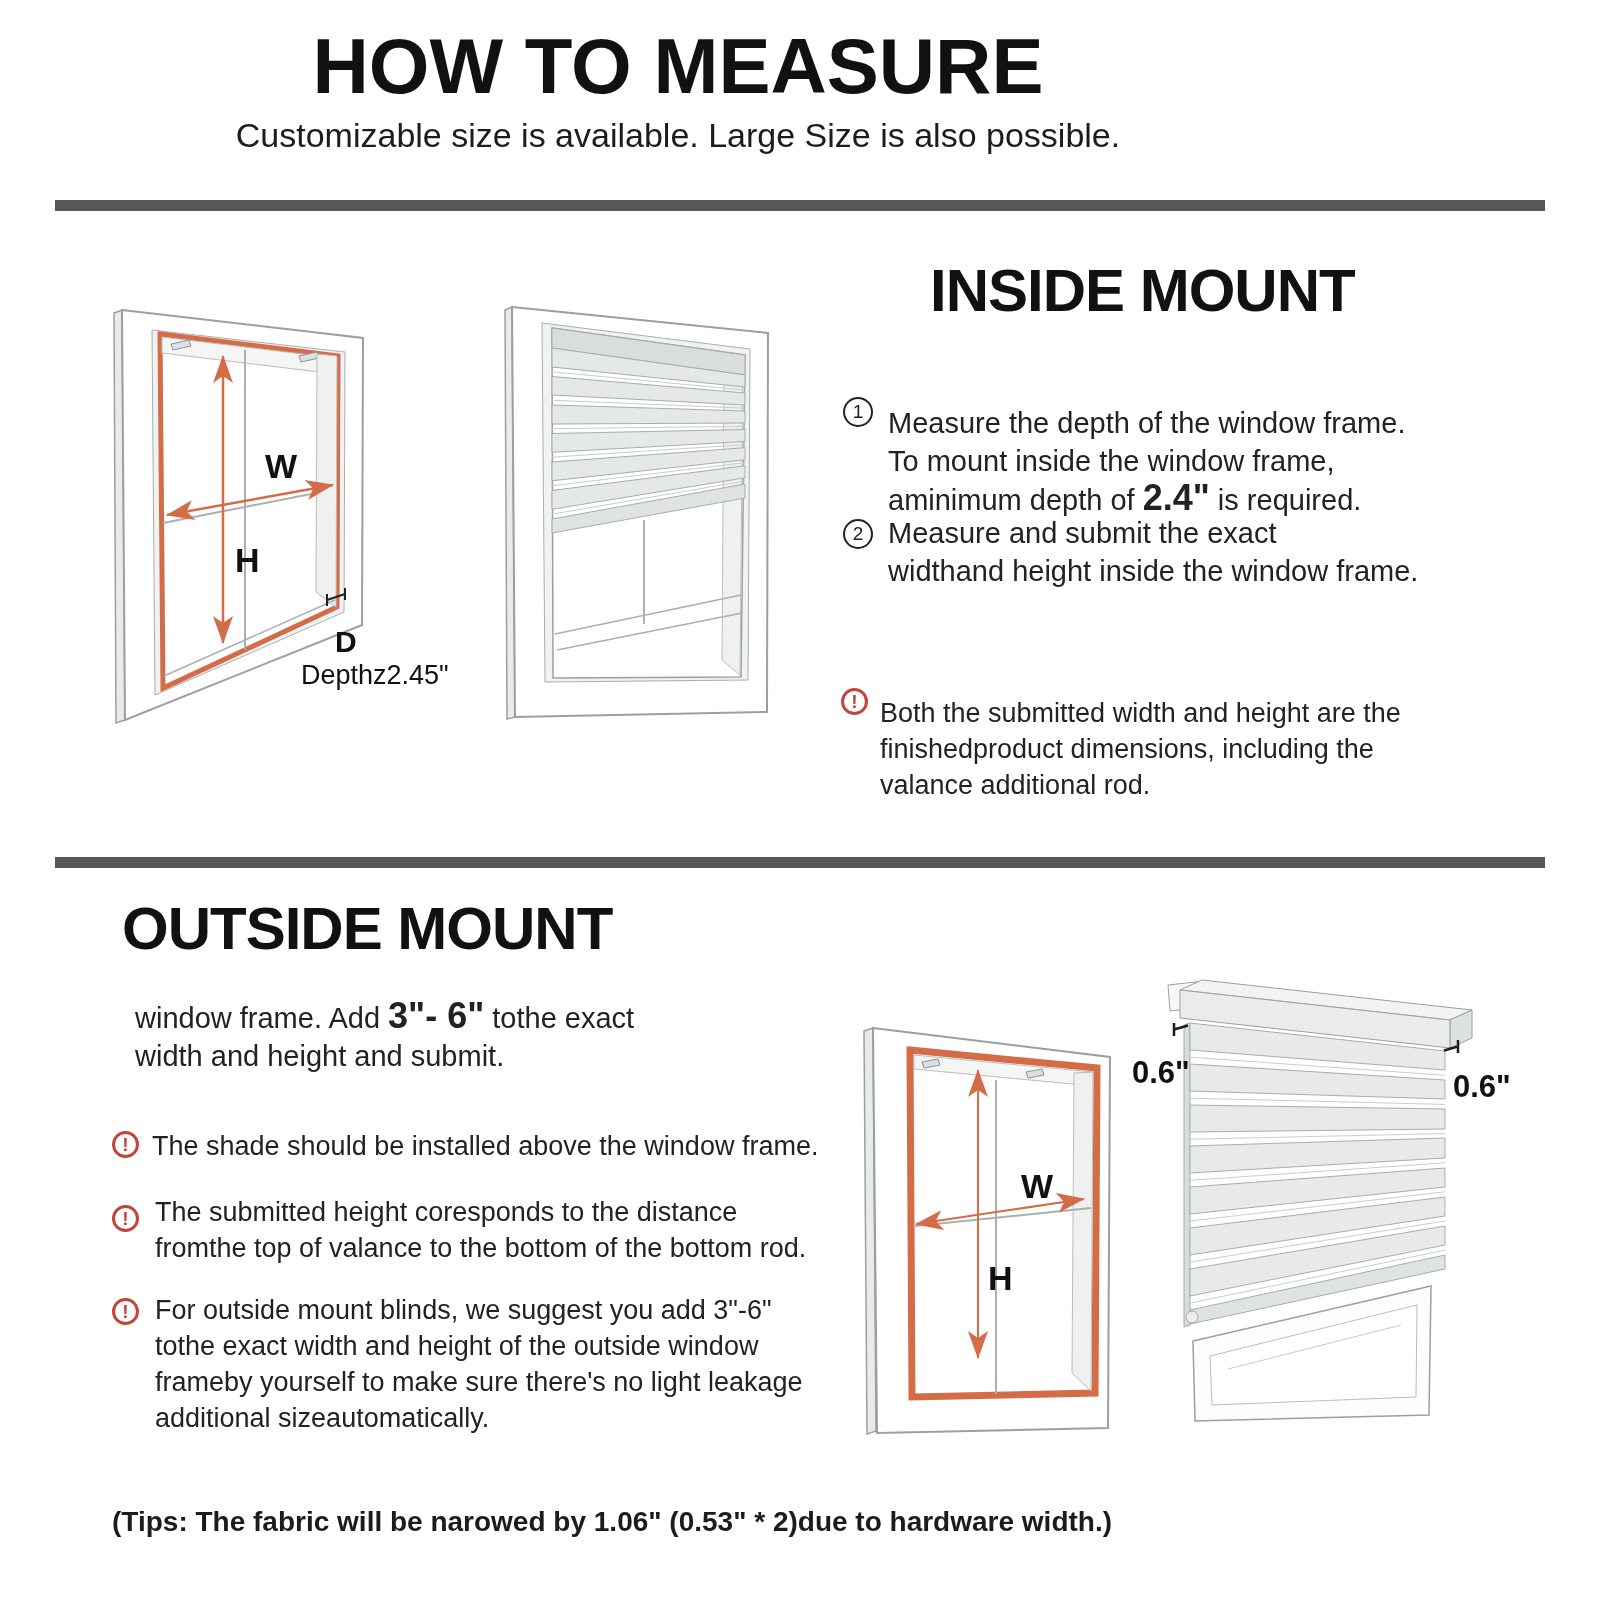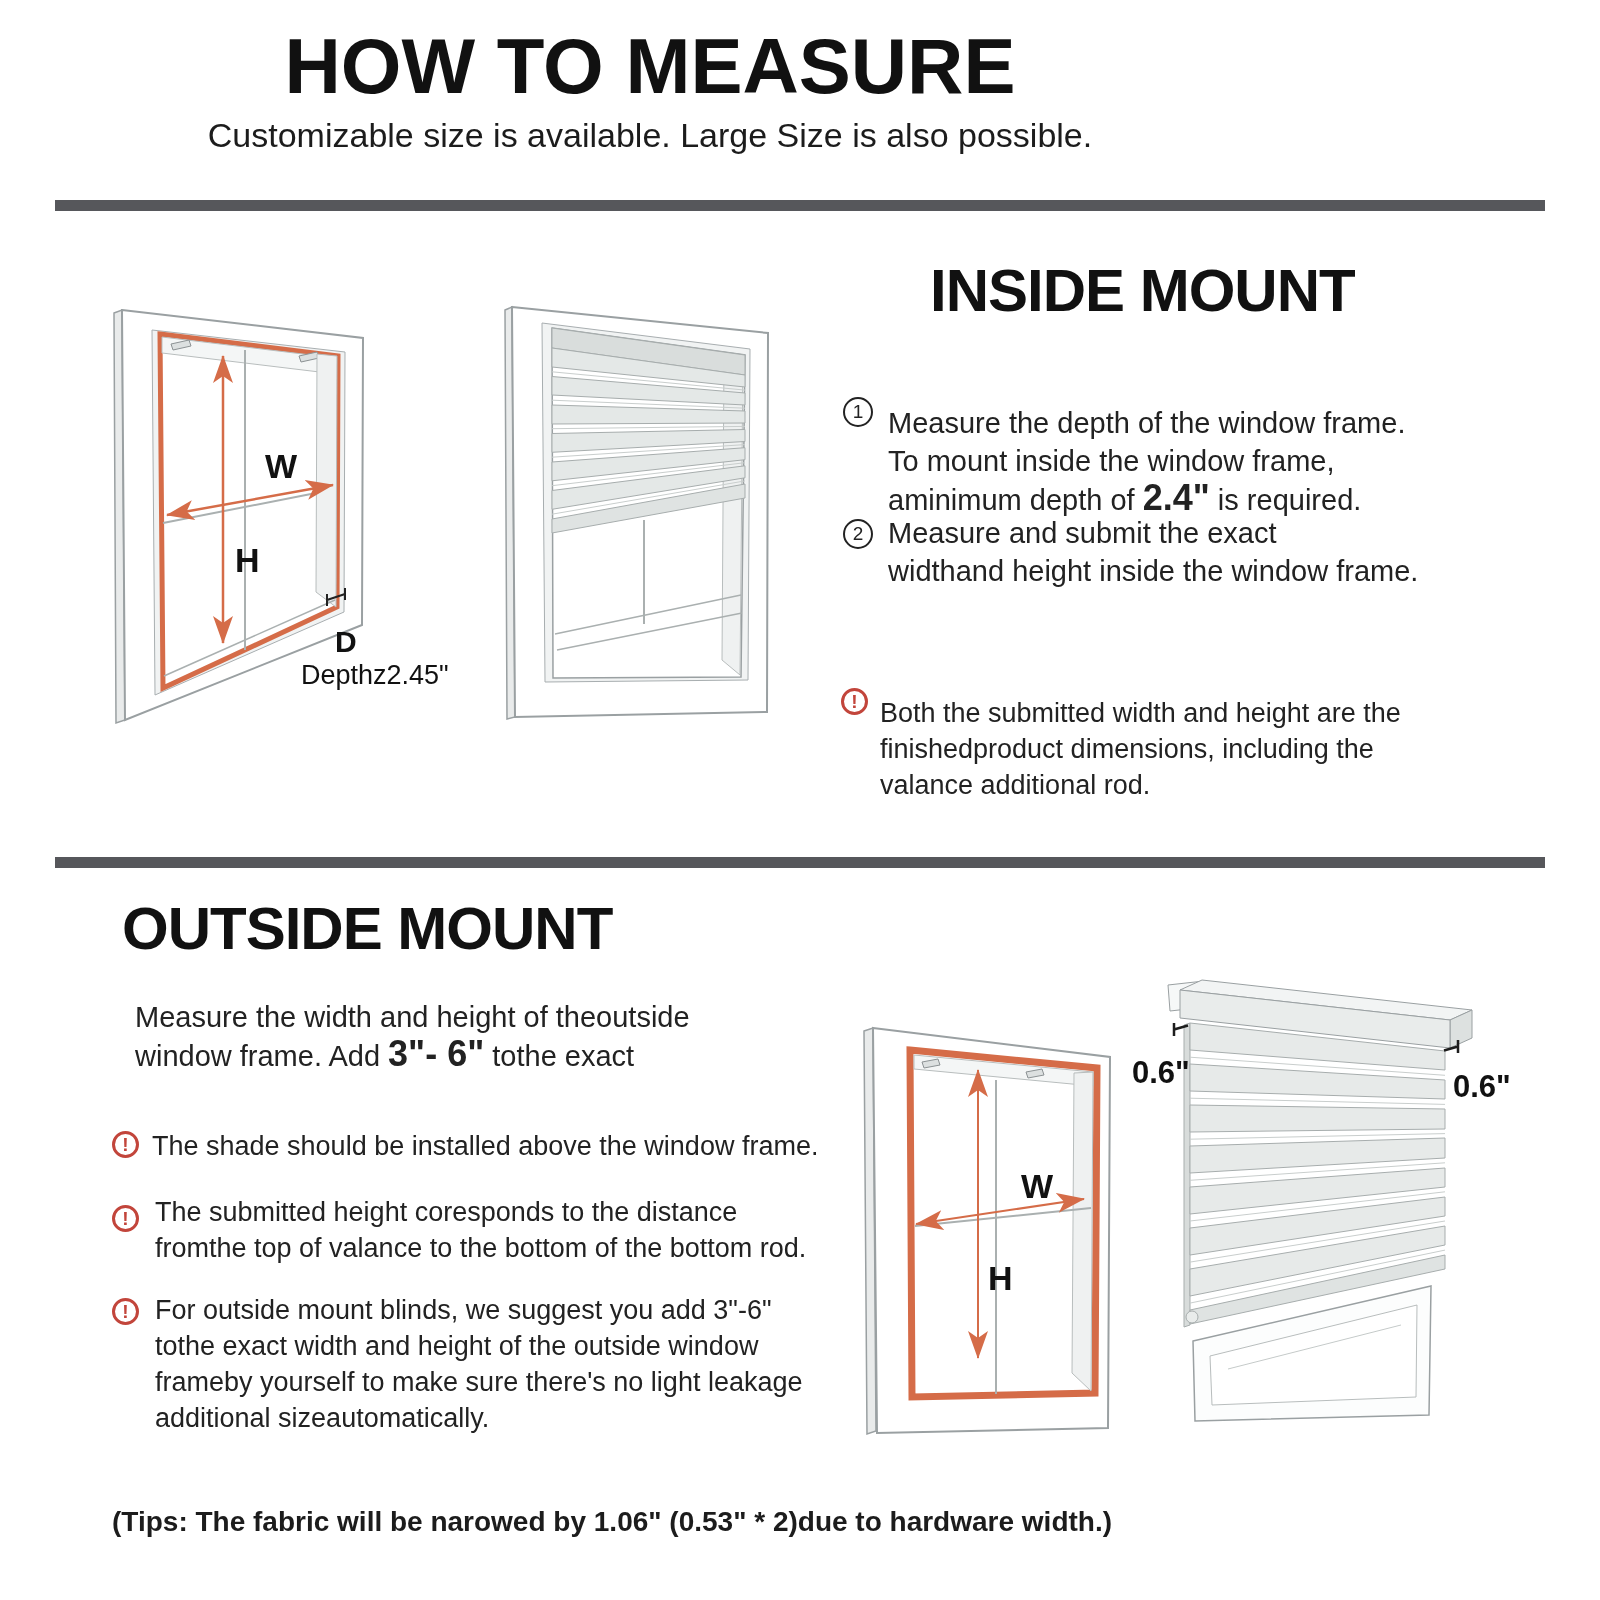--- a/index.html
+++ b/index.html
@@ -2,21 +2,21 @@
 <html><head>
 <meta charset="utf-8">
 <style>
   html,body { margin:0; padding:0; background:#ffffff; }
   .page {
     position:relative; width:1600px; height:1600px; background:#ffffff;
     font-family:"Liberation Sans", sans-serif; color:#1c1c1c; overflow:hidden;
   }
   .abs { position:absolute; }
 
-  .header { position:absolute; top:26px; left:0; width:1300px; text-align:center; }
+  .header { position:absolute; top:26px; left:0; width:1300px; text-align:center;padding-left:28px; }
   .main-title { font-size:78px; font-weight:bold; letter-spacing:0px; color:#111; line-height:1.05; }
   .subtitle  { font-size:34px; color:#1c1c1c; margin-top:8px; }
 
   .divider { position:absolute; left:55px; width:1490px; height:11px; }
 
   .section-title { position:absolute; font-size:60px; font-weight:bold; color:#111; letter-spacing:-1px; white-space:nowrap; }
 
   .body-line { white-space:nowrap; }
   .steps-text { font-size:29px; line-height:38px; color:#222; }
   .warn-text  { font-size:27px; line-height:36px; color:#222; }
@@ -139,22 +139,22 @@
     <div class="body-line">Both the submitted width and height are the</div>
     <div class="body-line">finishedproduct dimensions, including the</div>
     <div class="body-line">valance additional rod.</div>
   </div>
 
   <div class="divider" style="top:857px; background:#56575B;"></div>
 
   <div class="section-title" style="left:122px; top:894px;">OUTSIDE MOUNT</div>
 
   <div class="abs intro-text" style="left:135px; top:998px;">
-    <div class="body-line">Measure the width and height of theoutside</div>
     <div class="body-line"><span>window frame. Add </span><span class="big-bold">3"- 6"</span><span> tothe exact</span></div>
+    <div class="body-line">width and height and submit.</div>
   </div>
 
   <div class="warn-icon" style="left:112px; top:1131px;">
     <span>!</span>
   </div>
   <div class="abs warn-text" style="left:152px; top:1128px;">
     <div class="body-line">The shade should be installed above the window frame.</div>
   </div>
 
   <div class="warn-icon" style="left:112px; top:1205px;">

